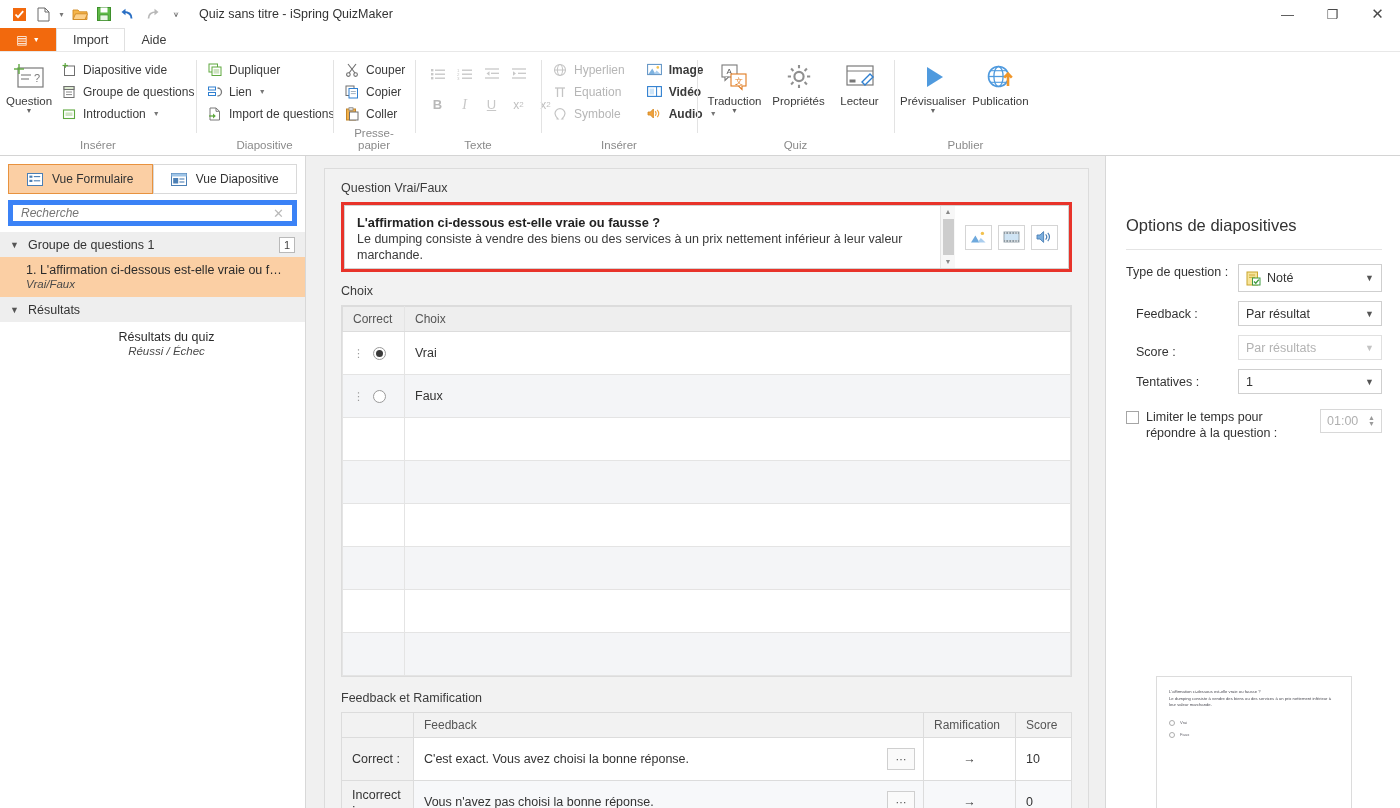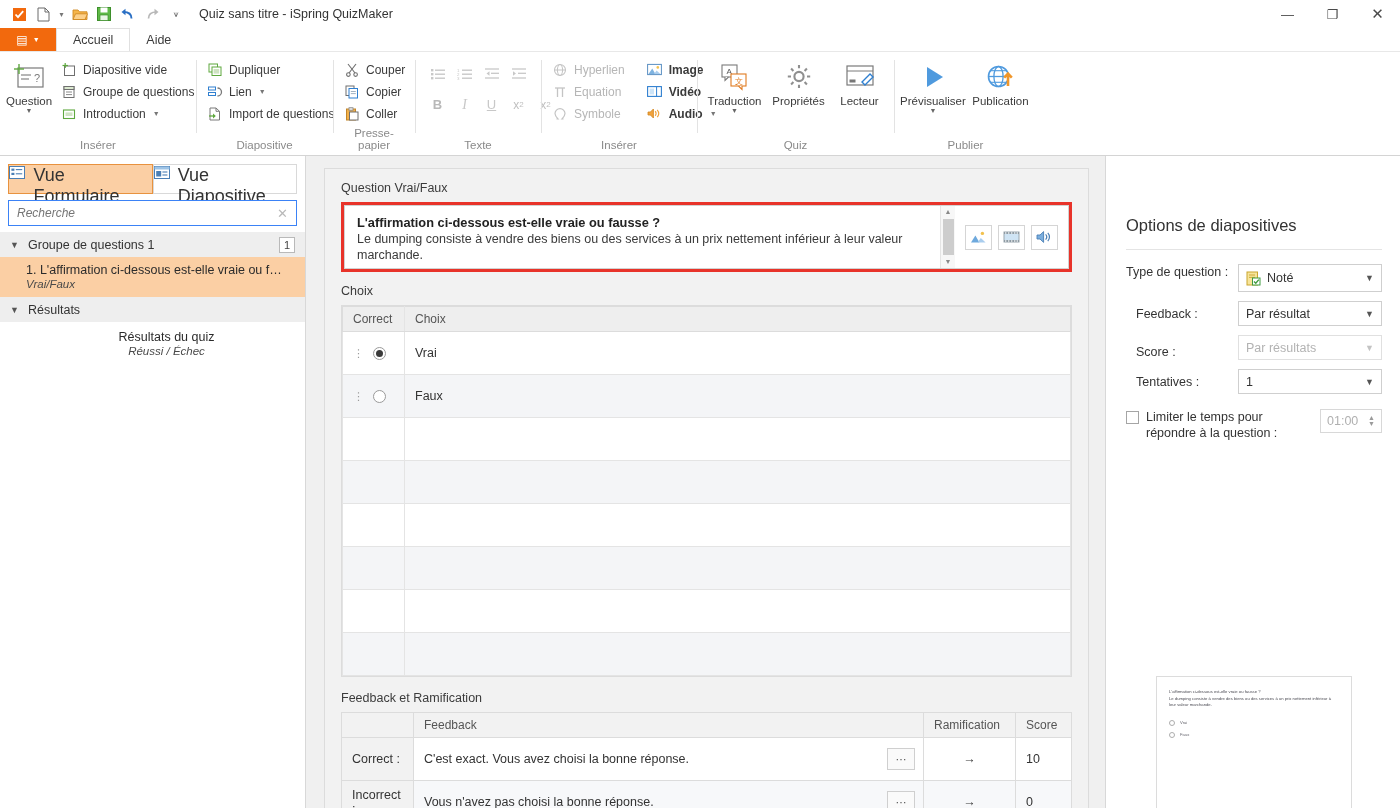--- a/index.html
+++ b/index.html
@@ -90,28 +90,28 @@
   
   .mainrow { display: flex; height: 674px; }
 
   
   .leftpanel {
     width: 306px; background: #ffffff; border-right: 1px solid #d8d8d8;
     display: flex; flex-direction: column;
   }
   .viewtabs { display: flex; padding: 8px 8px 6px 8px; gap: 0; }
   .viewtab {
-    flex: 1; height: 30px; display: flex; justify-content: center;
-    gap: 8px; font-size: 18px; color: #333; border: 1px solid #d9d9d9; background: #fff;
+    flex: 1; height: 30px; display: flex; align-items: center; justify-content: center;
+    gap: 8px; font-size: 12px; color: #333; border: 1px solid #d9d9d9; background: #fff;
   }
   .viewtab.active { background: #fbcfa4; border-color: #e8923e; }
   .viewtab .vi { width: 17px; height: 14px; display: flex; align-items: center; justify-content: center; }
   .searchwrap { padding: 0 8px 6px 8px; }
   .searchbox {
-    height: 26px; border: 1px solid #3b82f6; background: #fff; display: flex;
+    height: 26px; border: 5px solid #3b82f6; background: #fff; display: flex;
     align-items: center; padding: 0 8px; justify-content: space-between;
   }
   .searchbox input {
     border: none; outline: none; font-size: 12px; font-style: italic; color: #9a9a9a;
     font-family: "Liberation Sans", sans-serif; flex: 1; background: transparent;
   }
   .searchbox .clr { font-size: 13px; color: #b9b9b9; }
   .grouphdr {
     background: #eeeeee; height: 25px; display: flex; align-items: center;
     padding: 0 10px 0 10px; font-size: 12.5px; color: #333; gap: 8px;
@@ -296,21 +296,21 @@
       <div class="wincontrol close">✕</div>
     </div>
   </div>
 
   <div class="tabbar">
     <div class="filetab">
       <span class="bars">▤</span>
       <span class="carat">▼</span>
     </div>
     <div class="rtab active">
-      <span>Accueil</span>
+      <span>Import</span>
     </div>
     <div class="rtab">
       <span>Aide</span>
     </div>
   </div>
 
   <div class="ribbon">
 
     <div class="rgroup" style="width:196px;">
       <div class="rgroup-body">

